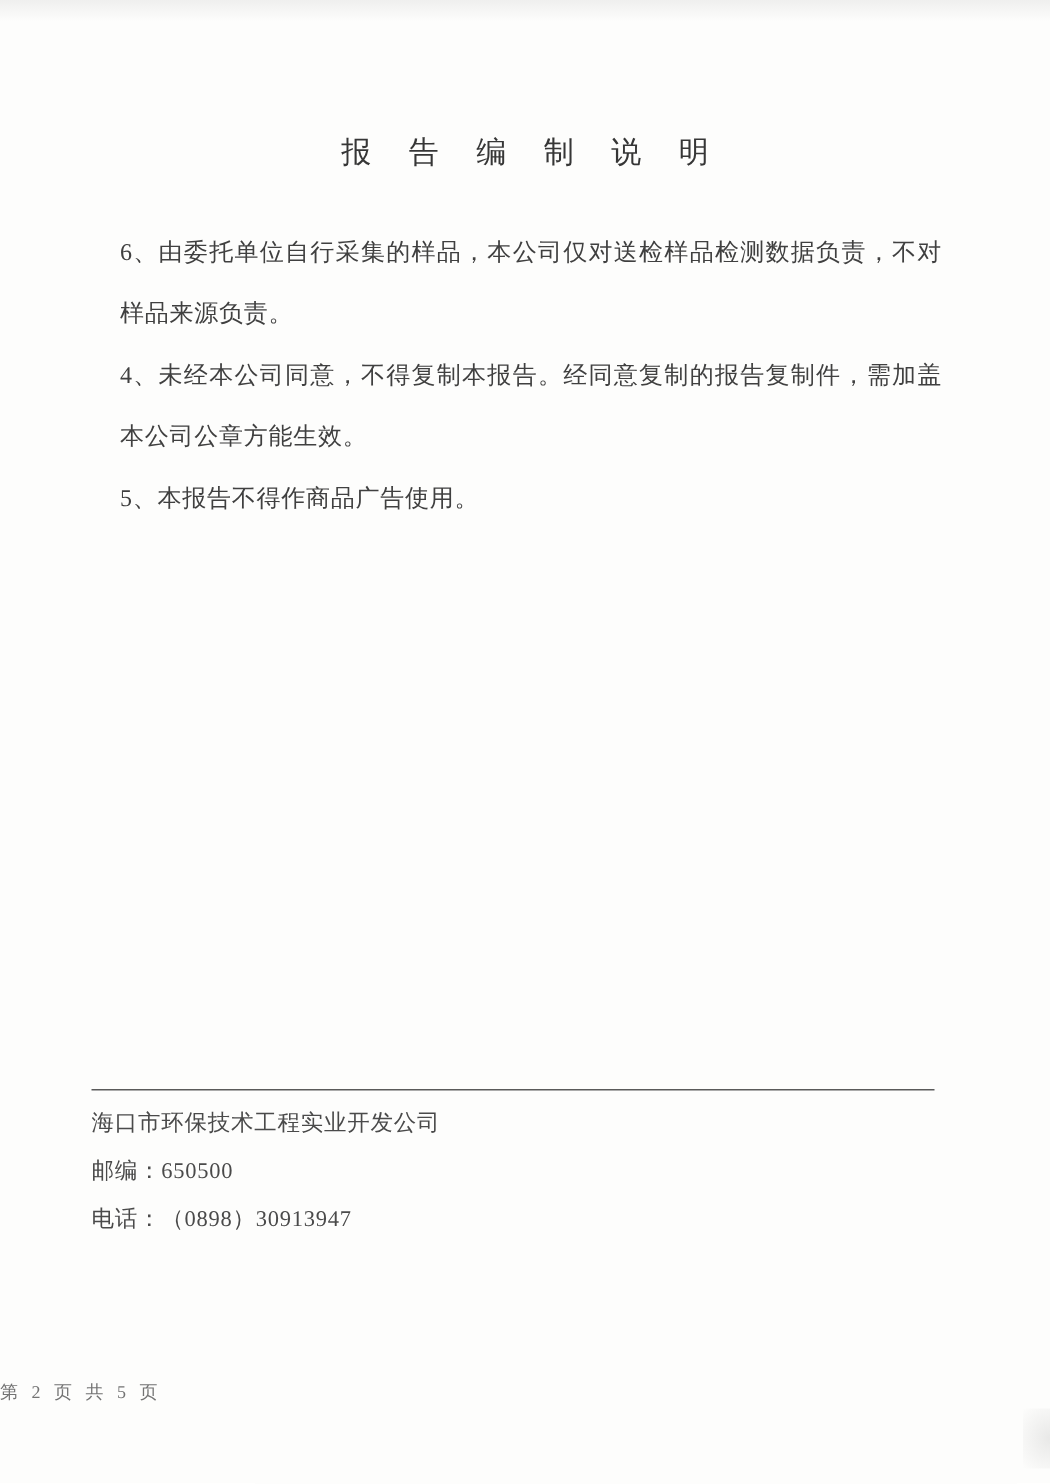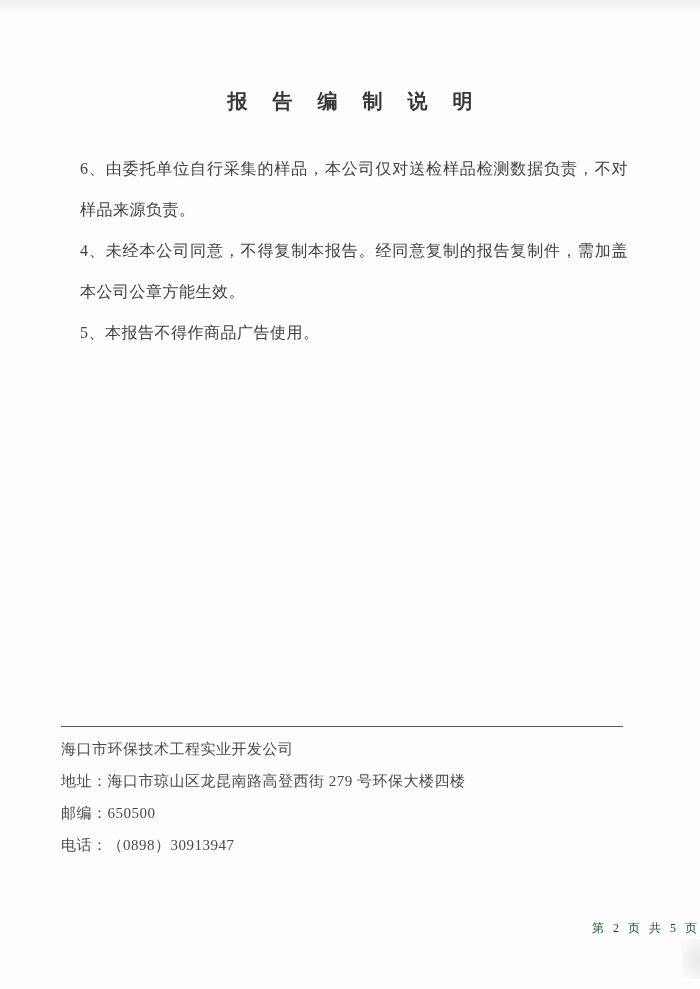--- a/index.html
+++ b/index.html
@@ -36,21 +36,21 @@
     height: 40px;
     background: radial-gradient(ellipse at right, #e3e3e2, rgba(253,253,252,0));
     opacity: 0.8;
     pointer-events: none;
   }
   .doc-title {
     margin: 0;
     padding-top: 88px;
     text-align: center;
     font-size: 20px;
-    font-weight: 700;
+    font-weight: 400;
     letter-spacing: 10px;
     color: #363636;
     text-indent: 10px; 
   }
   .doc-body {
     position: absolute;
     top: 148px;
     left: 80px;
     width: 548px;
   }
@@ -83,44 +83,43 @@
     letter-spacing: 0.5px;
   }
   .footer-line.company {
     padding-top: 6px;
   }
   .page-indicator {
     position: absolute;
     top: 920px;
     left: 0;
     width: 100%;
-    text-align: right;
+    text-align: left;
     font-size: 12px;
-    color: #14532d;
+    color: #737373;
     letter-spacing: 3px;
   }
 </style>
 </head>
 <body>
 
 <div class="scan-page">
   <div class="scan-top-edge"></div>
 
   <h1 class="doc-title">报 告 编 制 说 明</h1>
 
   <div class="doc-body">
     <p class="doc-item">6、由委托单位自行采集的样品，本公司仅对送检样品检测数据负责，不对样品来源负责。</p>
     <p class="doc-item">4、未经本公司同意，不得复制本报告。经同意复制的报告复制件，需加盖本公司公章方能生效。</p>
     <p class="doc-item">5、本报告不得作商品广告使用。</p>
   </div>
 
   <div class="doc-footer">
     <hr class="footer-rule">
     <p class="footer-line company">海口市环保技术工程实业开发公司</p>
-    <p class="footer-line">地址：海口市琼山区龙昆南路高登西街 279 号环保大楼四楼</p>
     <p class="footer-line">邮编：650500</p>
     <p class="footer-line">电话：（0898）30913947</p>
   </div>
 
   <div class="page-indicator">第 2 页 共 5 页</div>
 
   <div class="scan-corner-smudge"></div>
 </div>
 
 </body></html>

